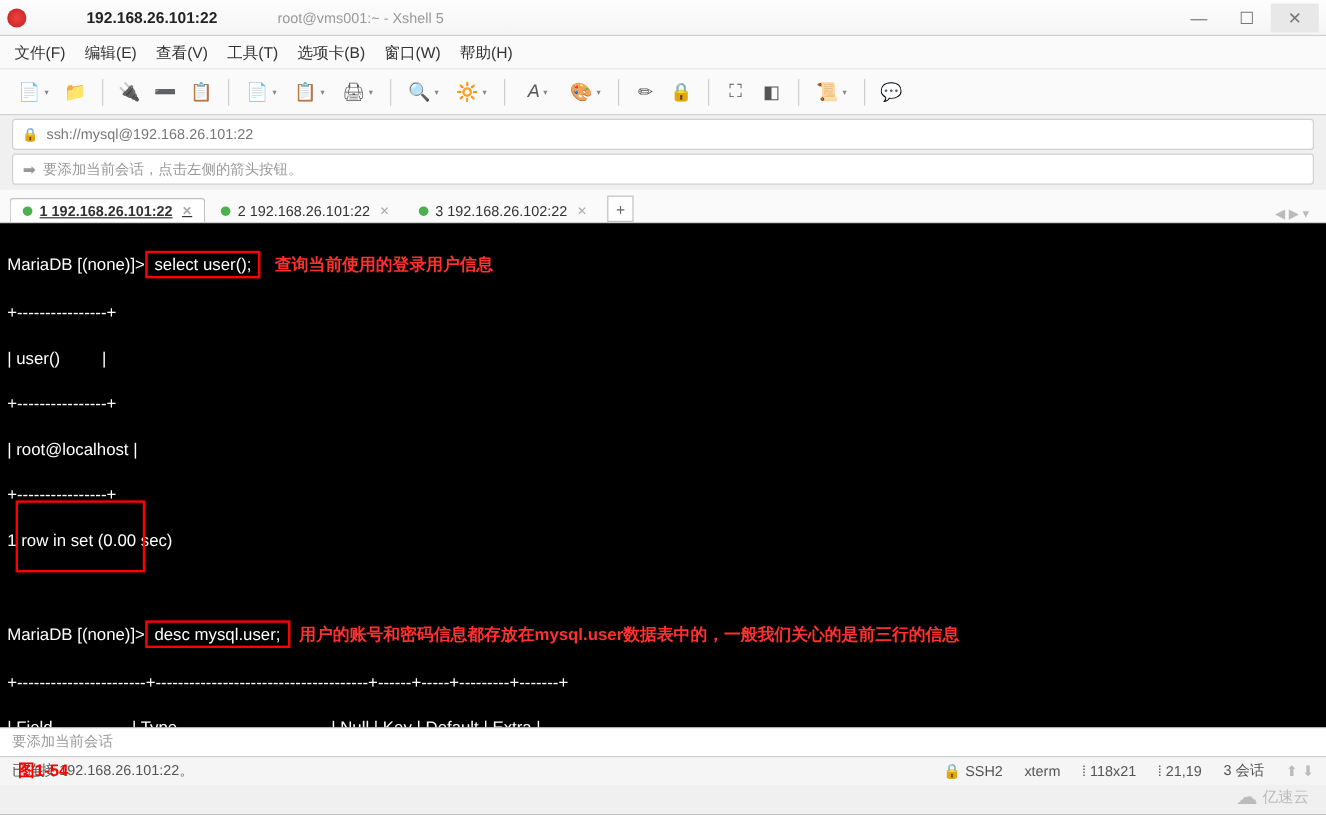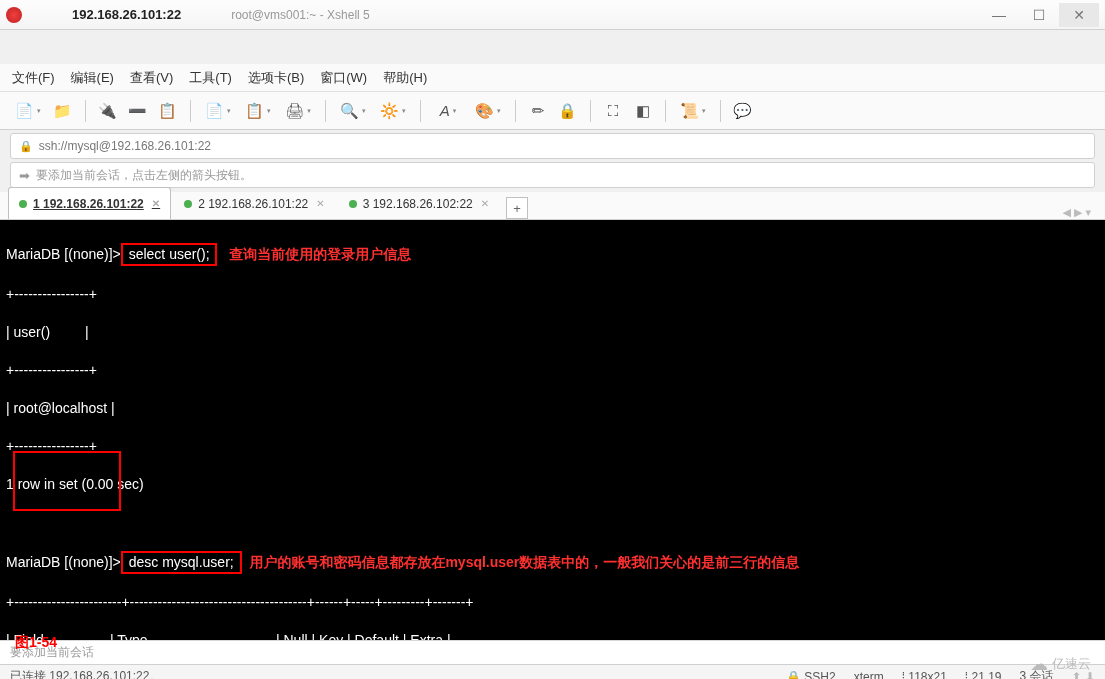--- a/index.html
+++ b/index.html
@@ -57,21 +57,20 @@
     }
     .close-btn { background: #e8e8e8; }
     .menu-bar {
       height: 28px;
       background: #fafafa;
       display: flex;
       align-items: center;
       padding: 0 12px;
       border-bottom: 1px solid #e0e0e0;
       font-size: 13px;
-      margin-top: 34px;
     }
     .menu-item {
       margin-right: 16px;
       color: #333;
       cursor: pointer;
     }
     .toolbar {
       height: 38px;
       background: #fafafa;
       border-bottom: 1px solid #d0d0d0;
@@ -138,21 +137,21 @@
       height: 28px;
       background: #fafafa;
       border-bottom: 1px solid #d0d0d0;
       display: flex;
       align-items: flex-end;
       padding: 0 8px;
     }
     .session-tab {
       display: flex;
       align-items: center;
-      height: 32px;
+      height: 20px;
       padding: 5px 10px;
       font-size: 12px;
       border: 1px solid transparent;
       border-bottom: none;
       margin-right: 2px;
       cursor: pointer;
       position: relative;
       color: #333;
     }
     .session-tab.active {

